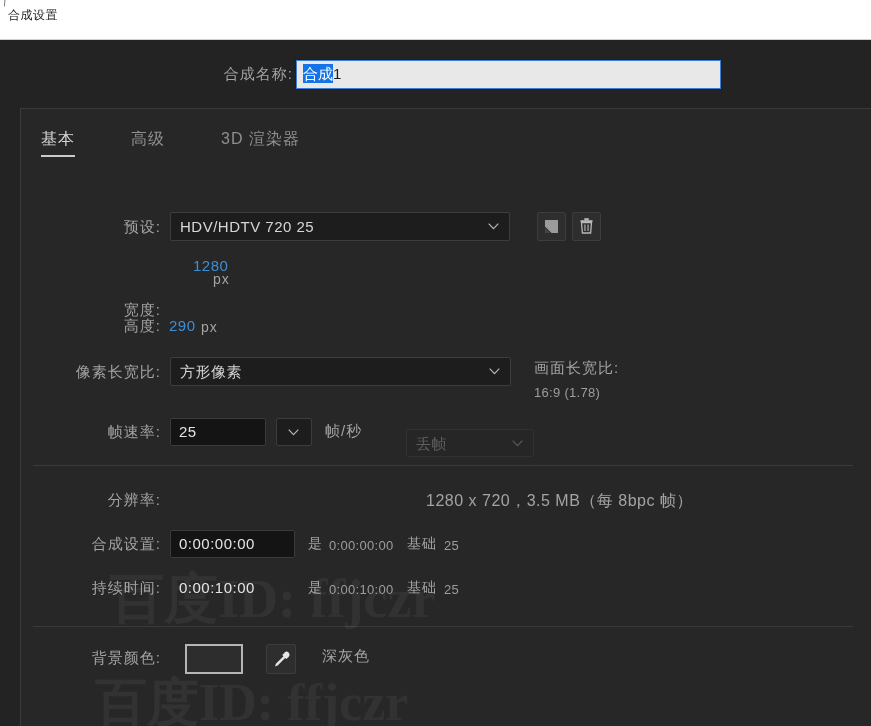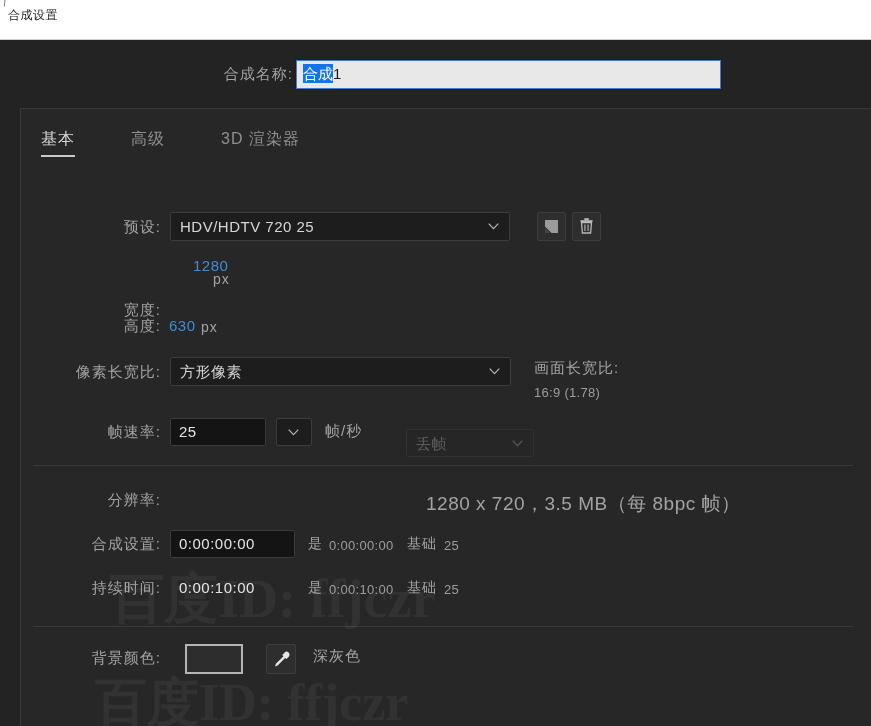--- a/index.html
+++ b/index.html
@@ -156,21 +156,21 @@
   }
   .checkbox svg { position: absolute; left: 1px; top: 2px; }
 
   .small {
     position: absolute;
     font-size: 13px; color: #9d9d9d; letter-spacing: 0.3px;
     white-space: nowrap;
   }
   .mid {
     position: absolute;
-    font-size: 19px; color: #a3a3a3; letter-spacing: 0.5px;
+    font-size: 16px; color: #a3a3a3; letter-spacing: 0.5px;
     white-space: nowrap;
   }
 
   
   .swatch {
     position: absolute;
     width: 58px; height: 30px;
     background: #2d2d2d;
     border: 2px solid #b5b5b5;
   }
@@ -244,21 +244,21 @@
 
       <div class="checkbox" style="left:278px; top:251px;">
         <svg width="15" height="13" viewBox="0 0 15 13">
           <path d="M2 6.5 L5.6 10 L12.6 2.2" fill="none" stroke="#2a2a2a" stroke-width="2.2"></path>
         </svg>
       </div>
       <span class="lbl" style="left:304px; top:250px;">锁定长宽比为</span>
       <span class="small" style="left:404px; top:254px;">16:9 (1.78)</span>
 
       <span class="lbl right" style="left:60px; top:208px; width:80px;">高度:</span>
-      <span class="hot" style="position:absolute; left:148px; top:208px;">630</span>
+      <span class="hot" style="position:absolute; left:148px; top:208px;">290</span>
       <span class="lbl" style="left:180px; top:210px; font-size:14px;">px</span>
 
       <span class="lbl right" style="left:0px; top:254px; width:140px;">像素长宽比:</span>
       <div class="select" style="left:149px; top:248px; width:341px;">
         <span class="val">方形像素</span>
         <svg class="chev" viewBox="0 0 11 7">
           <path d="M0.7 0.7 L5.5 5.6 L10.3 0.7" fill="none" stroke="#b7b7b7" stroke-width="1.2"></path>
         </svg>
       </div>
       <span class="lbl" style="left:513px; top:250px;">画面长宽比:</span>
@@ -306,21 +306,21 @@
 
       <div class="divider" style="top:517px;"></div>
 
       <span class="lbl right" style="left:20px; top:540px; width:120px;">背景颜色:</span>
       <div class="swatch" style="left:164px; top:535px;"></div>
       <div class="iconbtn" style="left:245px; top:535px; width:30px; height:30px;">
         <svg width="28" height="28" viewBox="0 0 28 28">
           <path d="M19.8 6.6 a3.1 3.1 0 0 1 1.8 5.3 l-2.2 2.2 -1.2 -1.2 -7.6 7.6 -2.6 0.9 0.9 -2.6 7.6 -7.6 -1.2 -1.2 2.2 -2.2 a3.1 3.1 0 0 1 2.3 -1.2 z" fill="#e6e6e6"></path>
         </svg>
       </div>
-      <span class="lbl" style="left:292px; top:538px;">深灰色</span>
+      <span class="lbl" style="left:301px; top:538px;">深灰色</span>
 
     </div>
 
     <span class="watermark wm1">百度ID: ffjczr</span>
     <span class="watermark wm2">百度ID: ffjczr</span>
 
   </div>
 </div>
 
 </body></html>

